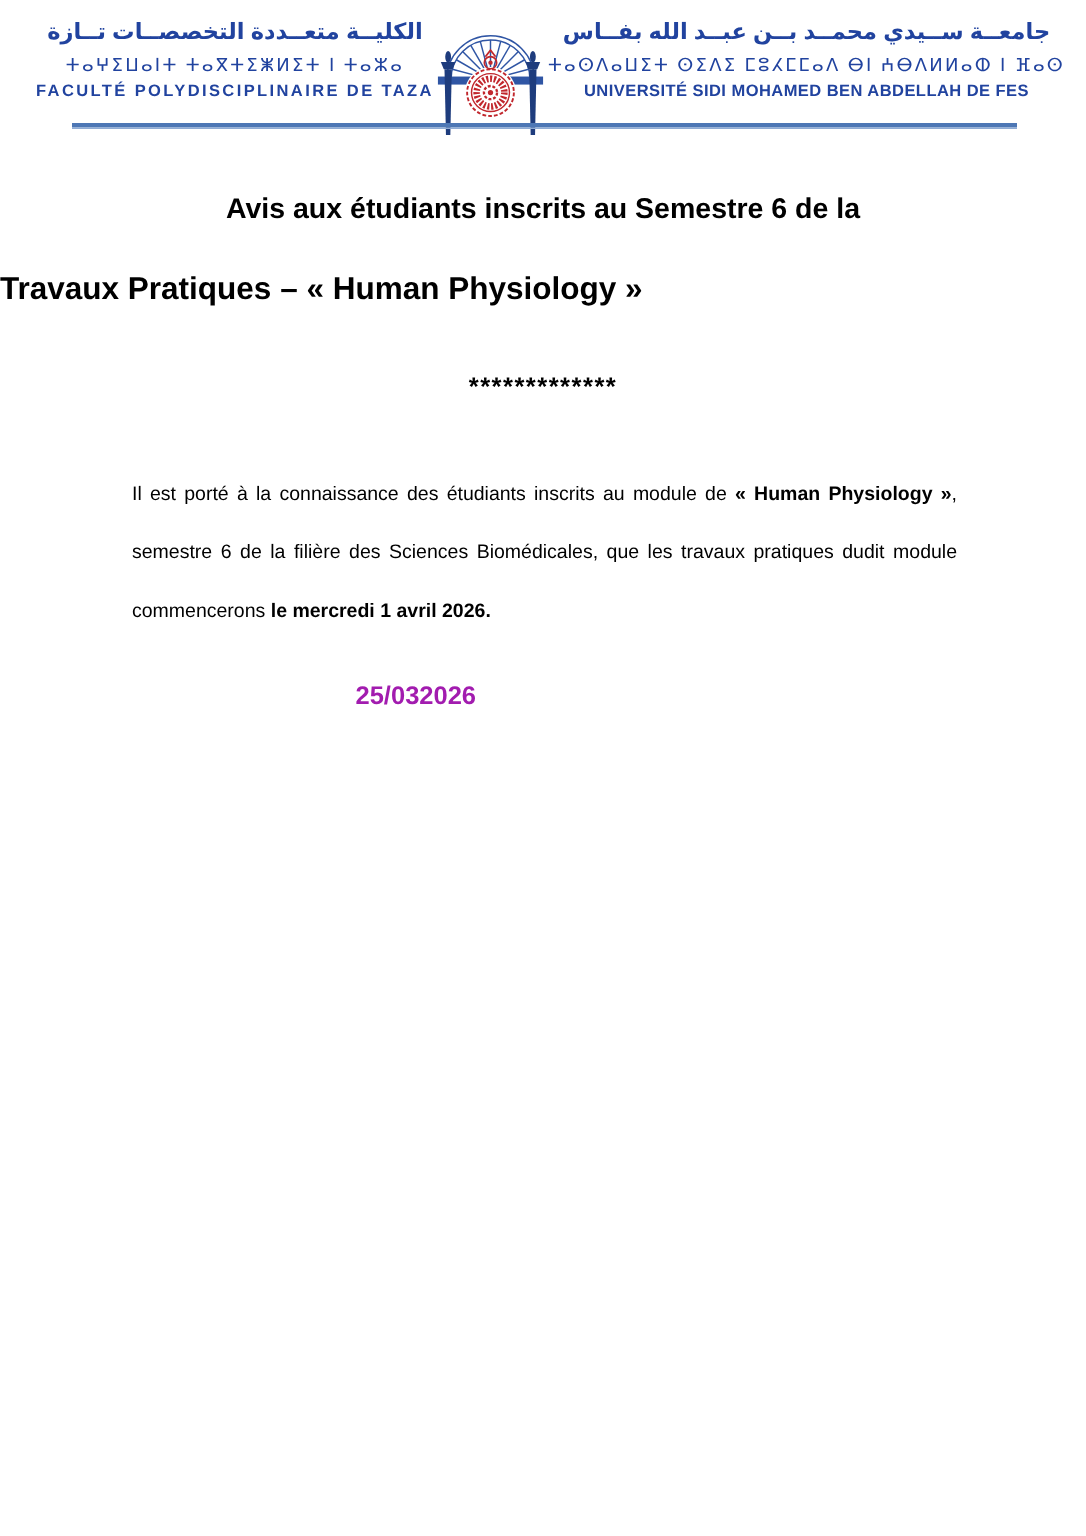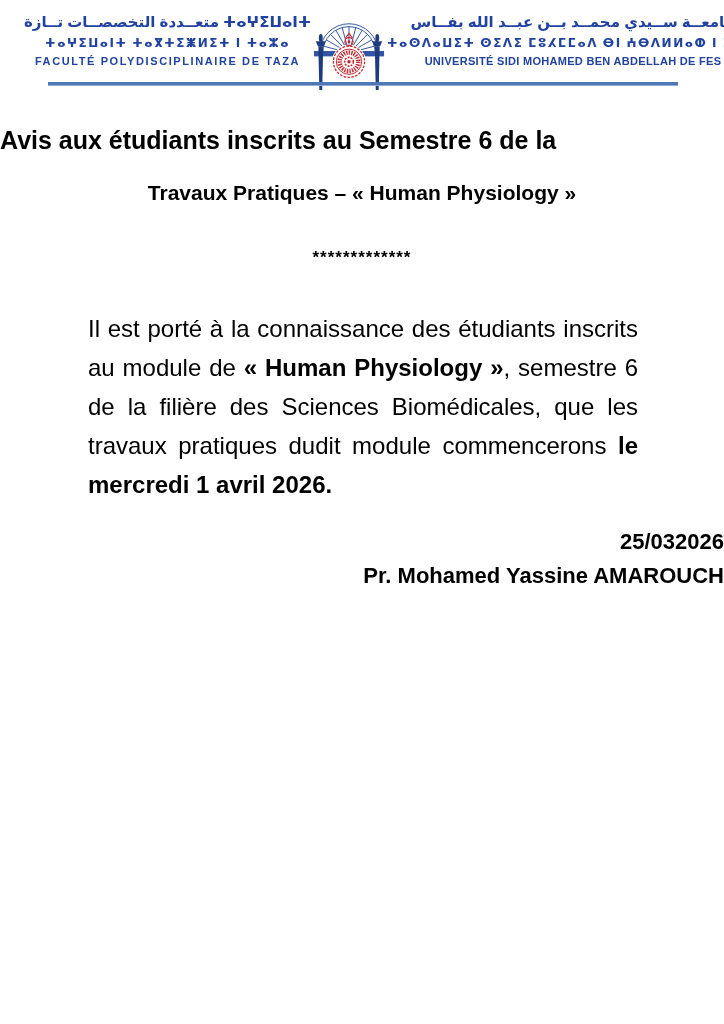--- a/index.html
+++ b/index.html
@@ -19,21 +19,21 @@
   }
   .header-block{ flex:1; text-align:center; color:#21439f; }
   .hdr-arabic{
     direction:rtl;
     font-weight:bold;
     font-size:15px;
     line-height:24px;
     white-space:nowrap;
   }
   .hdr-tifinagh{
-    font-weight:bold;
+    font-weight:normal;
     font-size:12px;
     line-height:19px;
     letter-spacing:1.5px;
     white-space:nowrap;
   }
   .hdr-french{
     font-weight:bold;
     font-size:11px;
     line-height:17px;
     white-space:nowrap;
@@ -51,70 +51,70 @@
     margin:0 46px 0 48px;
     border-top:3px solid #4d77b5;
     border-bottom:1px solid #8fabd4;
     height:0;
     position:relative;
     top:-2px;
   }
   
   .title-block{
     margin-top:30px;
-    text-align:left;
+    text-align:center;
     font-weight:bold;
-    font-size:25px;
+    font-size:19px;
     line-height:44px;
     color:#000;
   }
   .subtitle{
     margin-top:9px;
-    text-align:center;
+    text-align:left;
     font-weight:bold;
     font-size:21px;
     line-height:44px;
     color:#000;
   }
   .separator{
     margin-top:33px;
     text-align:center;
     font-weight:bold;
     font-size:17px;
     line-height:20px;
     letter-spacing:1px;
     color:#000;
   }
   .body-par{
     margin:41px 86px 0 88px;
-    font-size:24px;
+    font-size:13px;
     line-height:39px;
     text-align:justify;
     color:#000;
   }
   .body-par b{ font-weight:bold; }
   .sign-block{
     margin-top:21px;
     padding-left:237px;
-    text-align:right;
+    text-align:left;
     font-weight:bold;
-    font-size:22px;
+    font-size:17px;
     line-height:34px;
-    color:#000000;
+    color:#a21caf;
   }
 </style>
 </head>
 <body>
 
 <div class="page">
 
   <div class="header">
 
     <div class="header-block header-left">
-      <div class="hdr-arabic">ⵜⴰⵖⵉⵡⴰⵏⵜ متعــددة التخصصــات تــازة</div>
+      <div class="hdr-arabic">الكليــة متعــددة التخصصــات تــازة</div>
       <div class="hdr-tifinagh">ⵜⴰⵖⵉⵡⴰⵏⵜ ⵜⴰⴳⵜⵉⵥⵍⵉⵜ ⵏ ⵜⴰⵣⴰ</div>
       <div class="hdr-french">FACULTÉ POLYDISCIPLINAIRE DE TAZA</div>
     </div>
 
     <div class="logo-wrap">
       <svg width="74" height="88" viewBox="0 0 76 90">
 
         <path d="M 11 46 A 27 27 0 0 1 65 46 Z" fill="#ffffff" stroke="none"></path>
 
         <g stroke="#2f55a4" stroke-width="1" fill="none">
@@ -181,16 +181,15 @@
   </div>
 
   <div class="subtitle">Travaux Pratiques – « Human Physiology »</div>
 
   <div class="separator">*************</div>
 
   <p class="body-par"><span>Il est porté à la connaissance des étudiants inscrits au module de </span><b>« Human Physiology »</b><span>, semestre 6 de la filière des Sciences Biomédicales, que les travaux pratiques dudit module commencerons </span><b>le mercredi 1 avril 2026.</b></p>
 
   <div class="sign-block">
     <div>25/032026</div>
-    <div>Pr. Mohamed Yassine AMAROUCH</div>
   </div>
 
 </div>
 
 </body></html>

